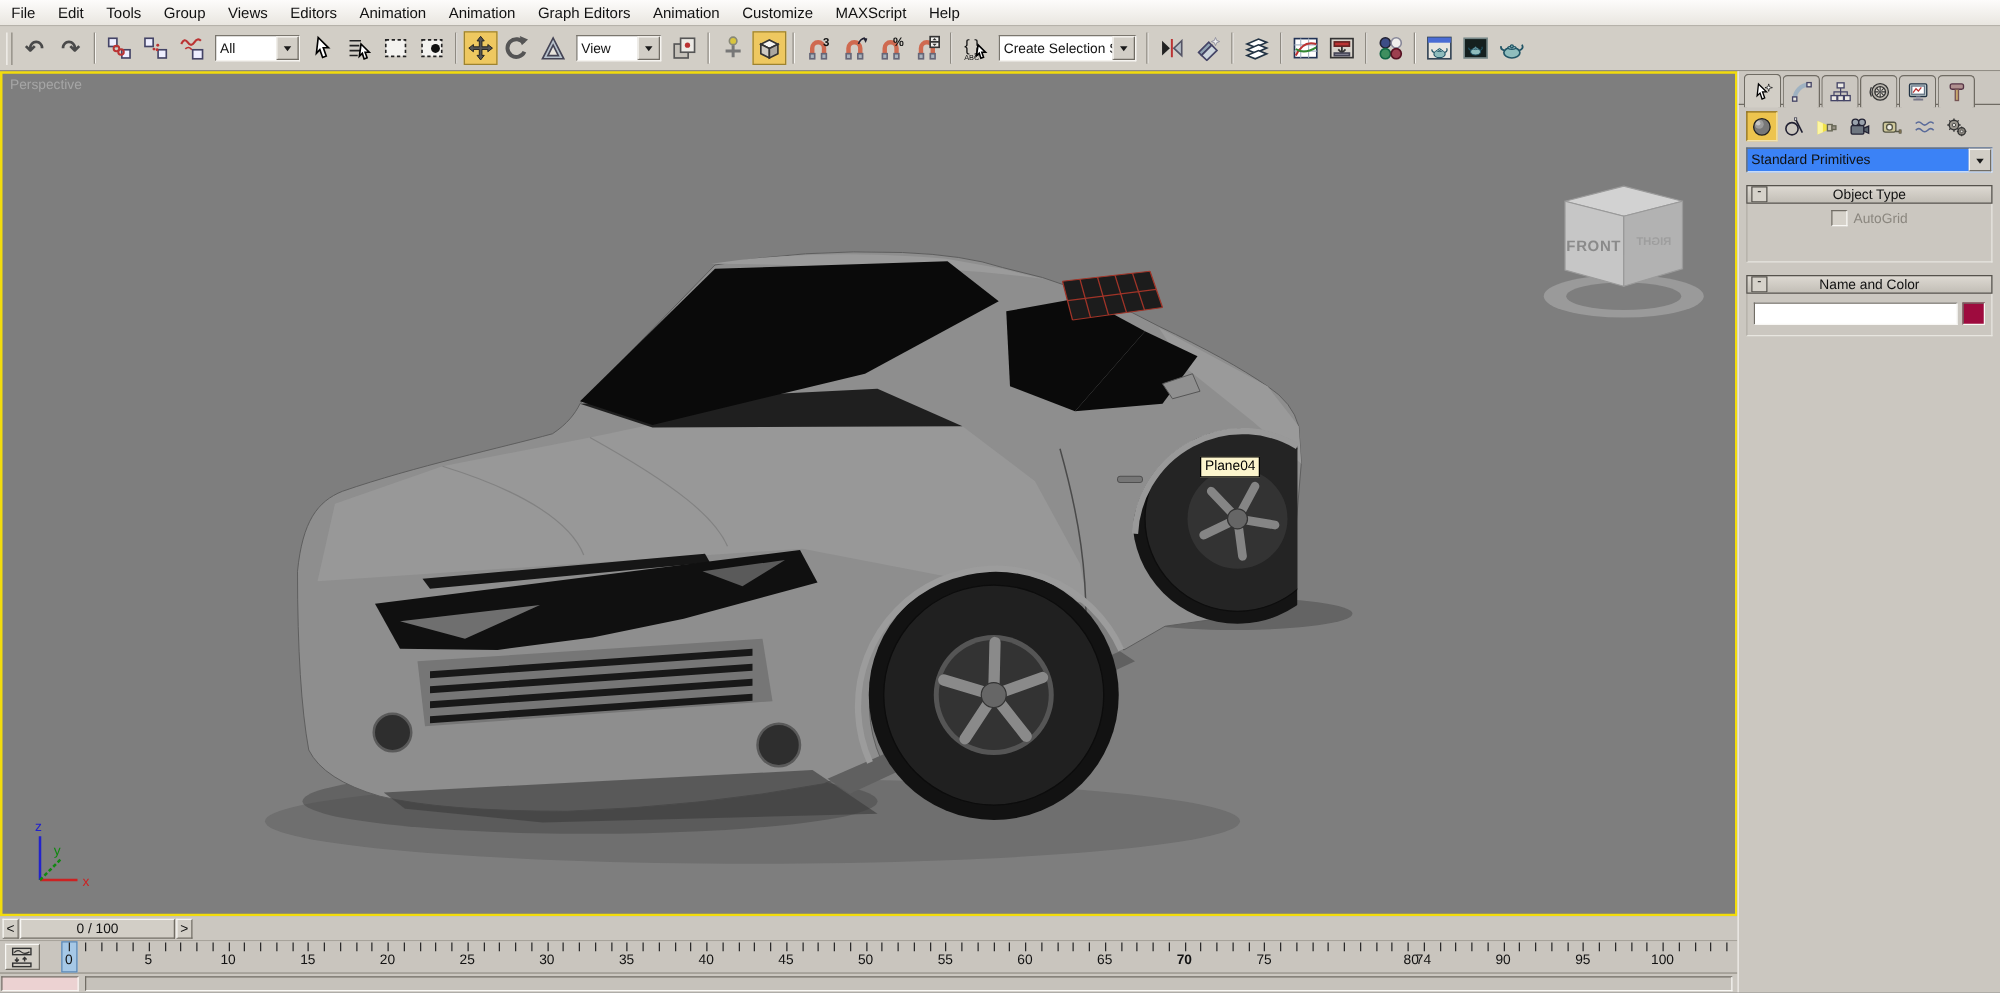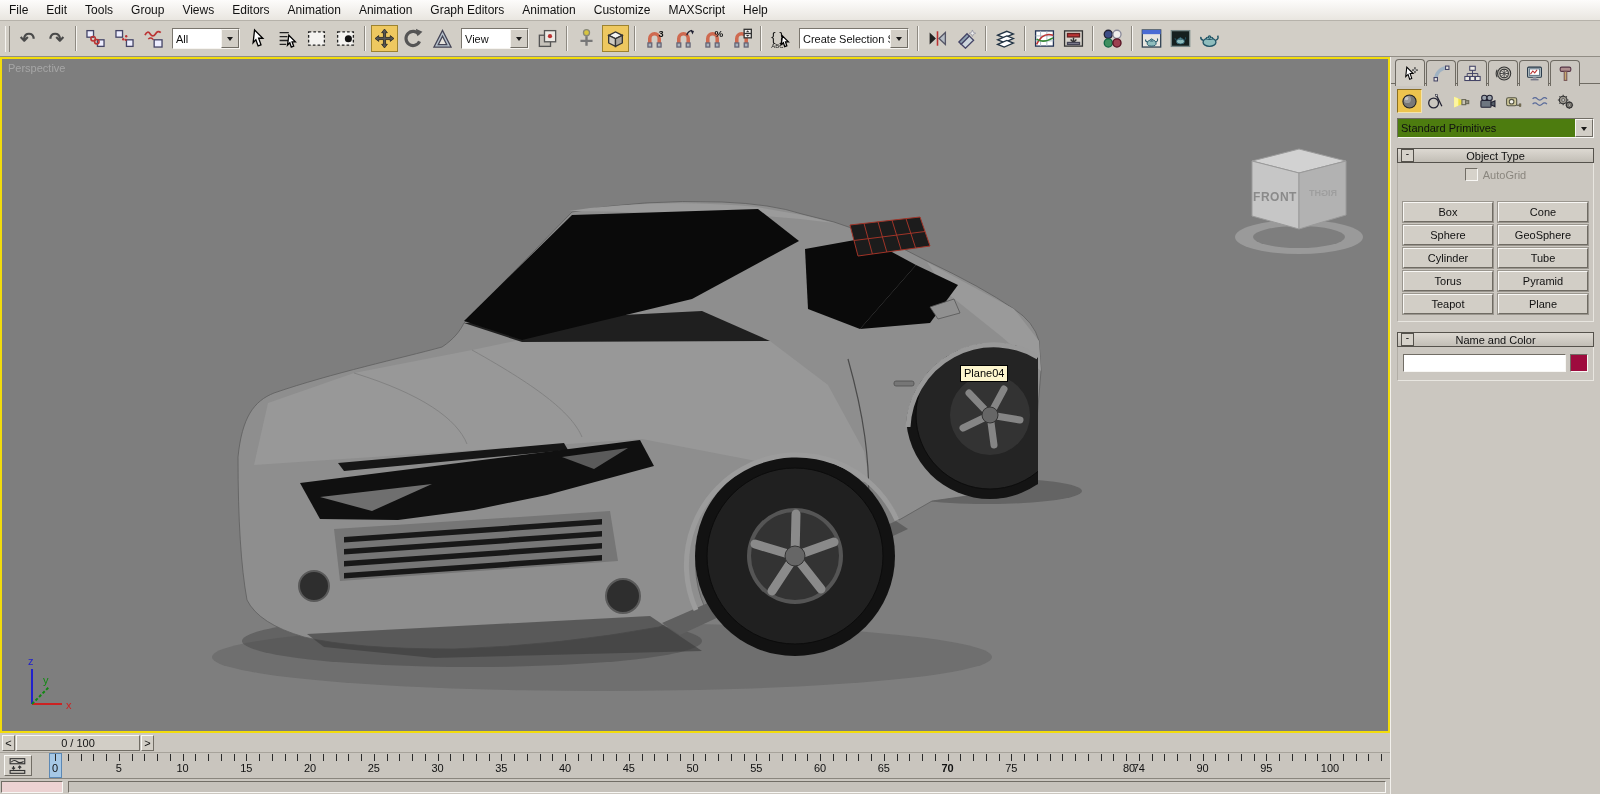--- a/index.html
+++ b/index.html
@@ -62,21 +62,21 @@
   #cp-tabs{display:flex;padding:3px 0 0 4px;border-bottom:1px solid #6f6b63;height:27px;box-sizing:border-box}
   .cp-tab{width:30px;height:26px;border:1px solid #6f6b63;border-bottom:none;
     border-radius:4px 4px 0 0;background:#cbc7c0;display:flex;align-items:center;
     justify-content:center;margin-right:1px;box-sizing:border-box}
   .cp-tab svg{width:17px;height:17px}
   .cp-tab.active{height:27px;margin-top:-1px;background:#d2cec6}
   #cp-cats{display:flex;padding:5px 0 2px 6px}
   .cp-cat{width:25px;height:24px;display:flex;align-items:center;justify-content:center;margin-right:1px;box-sizing:border-box;border:1px solid transparent}
   .cp-cat svg{width:17px;height:17px}
   .cp-cat.active{background:#edc44e;border:1px solid;border-color:#8a6d20 #f3e3ac #f3e3ac #8a6d20}
-  #cp-dd{display:flex;height:20px;margin:3px 6px 0 6px;background:#4d7c0f;border:1px solid;
+  #cp-dd{display:flex;height:20px;margin:3px 6px 0 6px;background:#3b82f6;border:1px solid;
     border-color:#716d65 #f8f7f4 #f8f7f4 #716d65;box-sizing:border-box;align-items:center}
   .rollout{margin:10px 6px 0 6px}
   .ro-head{height:15px;background:linear-gradient(#ddd9d2,#c2beb6);border:1px solid #55524c;
     display:flex;align-items:center;position:relative;box-sizing:border-box}
   .ro-minus{width:11px;height:11px;border:1px solid #55524c;background:#d6d2ca;
     font-size:10px;line-height:8px;text-align:center;margin-left:3px;z-index:1}
   .ro-title{position:absolute;left:0;right:0;text-align:center;font-size:11px}
   .ro-body{border:1px solid;border-color:#b2aea6 #e8e6e0 #e8e6e0 #b2aea6;border-top:none;padding:4px 3px 7px 3px}
   #autogrid-row{display:flex;align-items:center;justify-content:center;height:15px;margin-bottom:20px;color:#8a867e}
   #autogrid-box{width:11px;height:11px;background:#d6d2ca;border:1px solid;
@@ -718,32 +718,20 @@
   <div class="rollout">
     <div class="ro-head">
       <div class="ro-minus">-</div>
       <div class="ro-title">Object Type</div>
     </div>
     <div class="ro-body">
       <div id="autogrid-row">
         <div id="autogrid-box"></div>
         <span>AutoGrid</span>
       </div>
-      <div id="ot-grid">
-          <div class="ro-btn">Box</div>
-          <div class="ro-btn">Cone</div>
-          <div class="ro-btn">Sphere</div>
-          <div class="ro-btn">GeoSphere</div>
-          <div class="ro-btn">Cylinder</div>
-          <div class="ro-btn">Tube</div>
-          <div class="ro-btn">Torus</div>
-          <div class="ro-btn">Pyramid</div>
-          <div class="ro-btn">Teapot</div>
-          <div class="ro-btn">Plane</div>
-        </div>
     </div>
   </div>
 
   <div class="rollout">
     <div class="ro-head">
       <div class="ro-minus">-</div>
       <div class="ro-title">Name and Color</div>
     </div>
     <div class="ro-body">
       <div id="nc-row">

